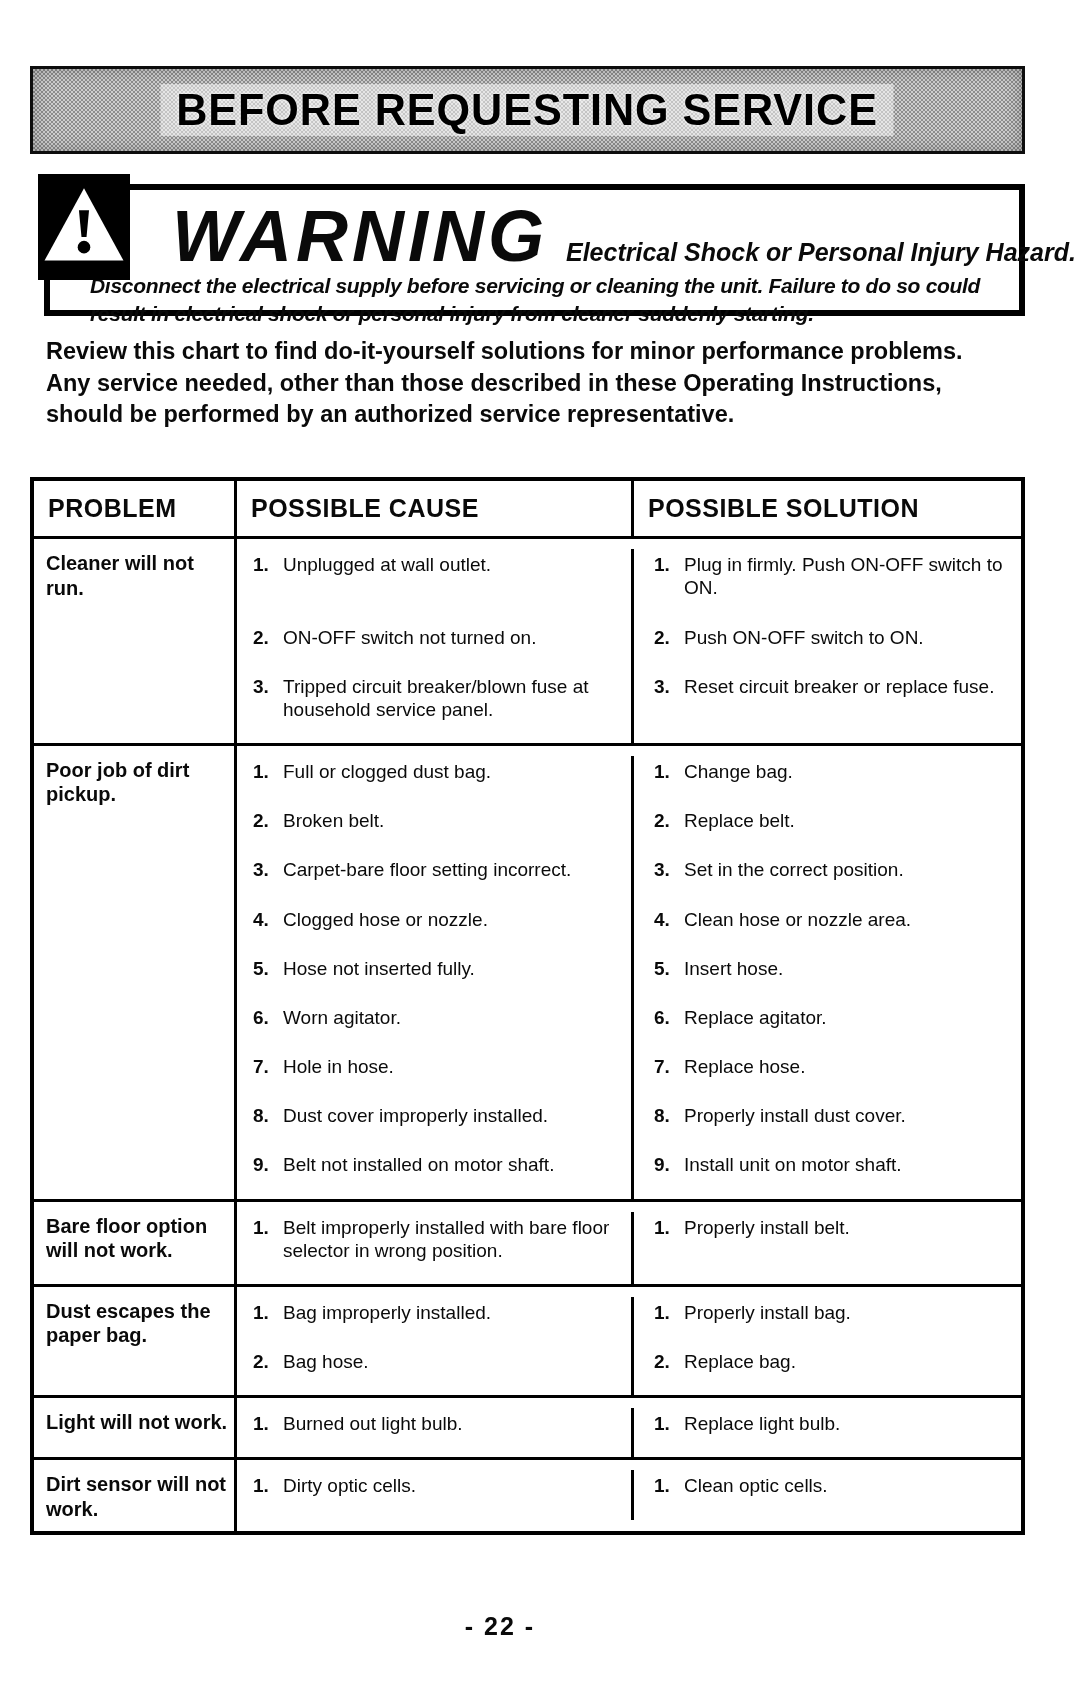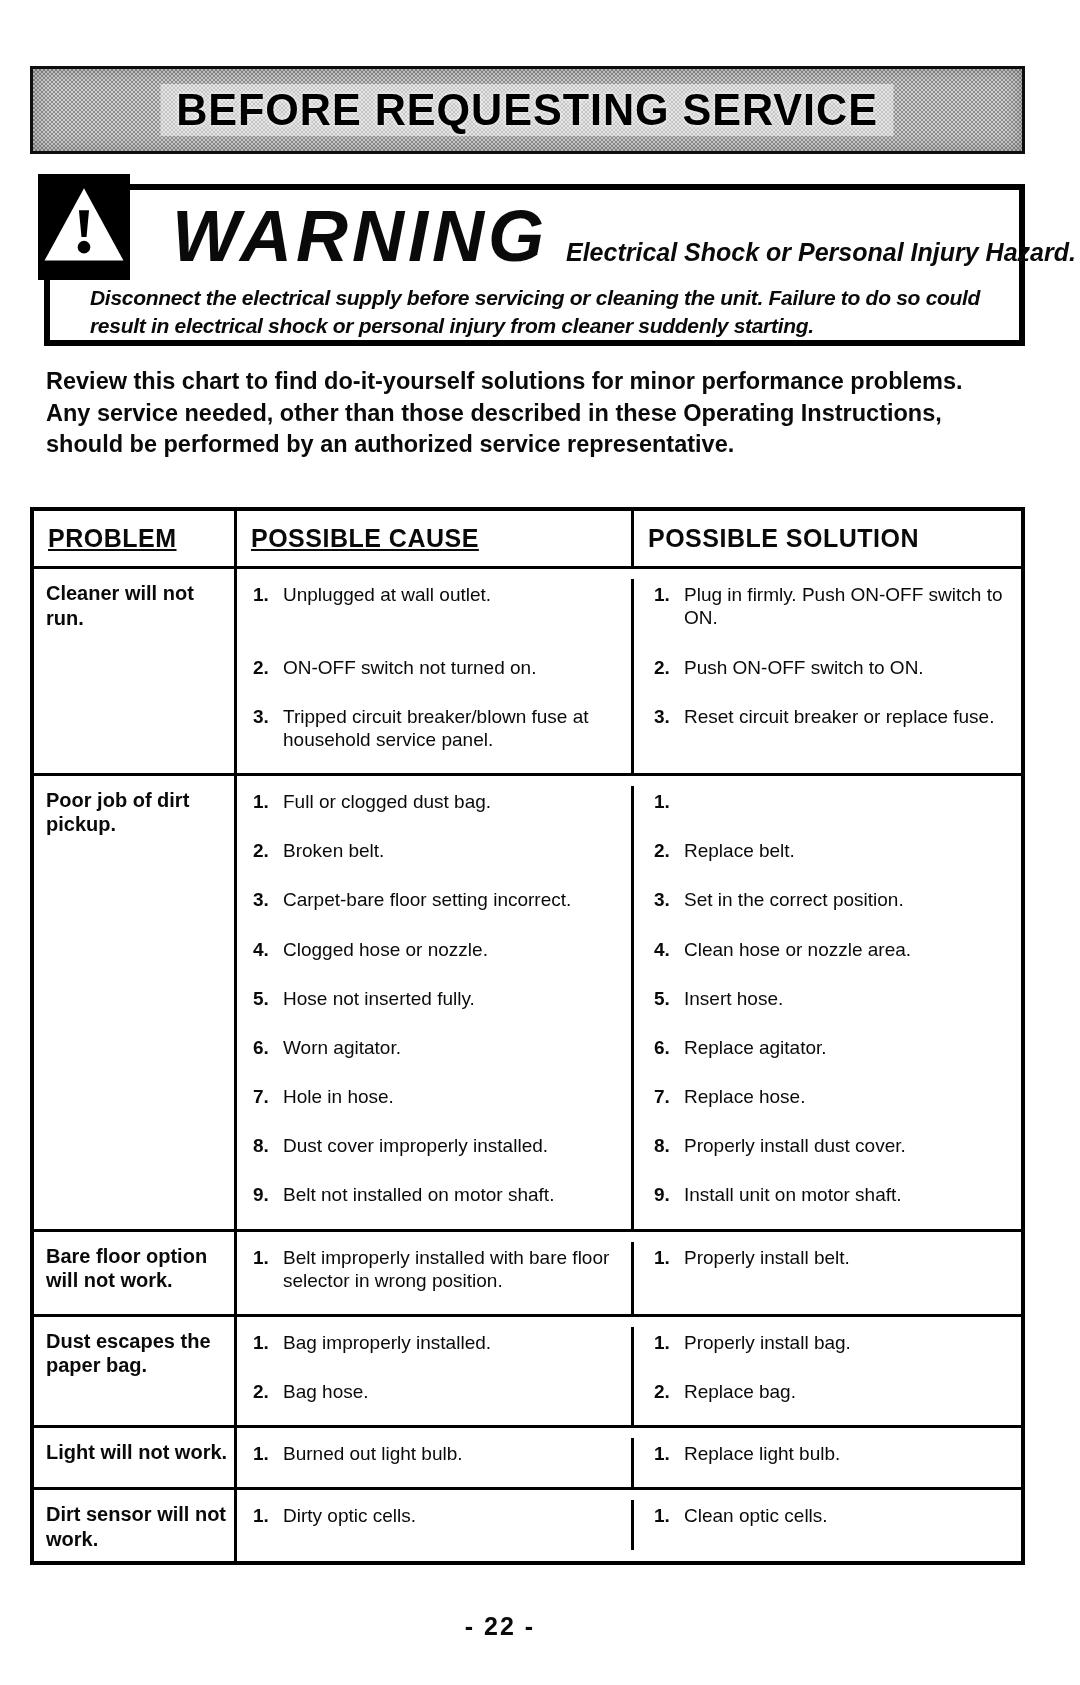--- a/index.html
+++ b/index.html
@@ -33,21 +33,21 @@
     white-space: nowrap;
     transform: scaleX(0.98);
   }
 
   
   .warnbox {
     position: relative;
     margin-top: 30px;
     margin-left: 14px;
     border: 6px solid #000;
-    height: 162px;
+    height: 132px;
     padding: 2px 14px 8px 26px;
   }
   .warn-icon {
     position: absolute;
     left: -12px; top: -16px;
     width: 92px; height: 106px;
     background: #000;
     display: flex; align-items: center; justify-content: center;
   }
   .warn-icon svg { width: 84px; height: 86px; display: block; }
@@ -64,21 +64,20 @@
     letter-spacing: 4px;
     white-space: nowrap;
   }
   .warn-sub {
     font-size: 25px;
     font-weight: bold;
     font-style: italic;
     white-space: nowrap;
   }
   .warn-body {
-    margin-top: 12px;
     margin-left: 14px;
     max-width: 920px;
     font-size: 21px;
     font-weight: bold;
     font-style: italic;
     line-height: 1.32;
     letter-spacing: -0.3px;
   }
 
   
@@ -98,21 +97,21 @@
     background: #fff;
   }
   .thead { display: grid; grid-template-columns: 203px 397px 1fr; }
   .hcell {
     padding: 13px 10px 13px 14px;
     font-size: 25px;
     font-weight: bold;
     letter-spacing: 0.5px;
     white-space: nowrap;
   }
-  .hcell.b { border-right: 3px solid #000; text-decoration: underline; }
+  .hcell.b { border-right: 3px solid #000; }
   .trow { display: grid; grid-template-columns: 203px 1fr; border-top: 3px solid #000; }
   .pcell {
     border-right: 3px solid #000;
     padding: 12px 6px 10px 12px;
     font-size: 20px;
     font-weight: bold;
     line-height: 1.22;
   }
   .pairs { display: flex; flex-direction: column; padding-top: 10px; }
   .pair { display: grid; grid-template-columns: 397px 1fr; }
@@ -207,20 +206,21 @@
   <div class="trow">
     <div class="pcell">Poor job of dirt pickup.</div>
     <div class="pairs">
   <div class="pair">
     <div class="cause">
       <span class="num">1.</span>
       <span class="txt">Full or clogged dust bag.</span>
     </div>
     <div class="sol">
       <span class="num">1.</span>
+      <span class="txt">Change bag.</span>
     </div>
   </div>
 
   <div class="pair">
     <div class="cause">
       <span class="num">2.</span>
       <span class="txt">Broken belt.</span>
     </div>
     <div class="sol">
       <span class="num">2.</span>

